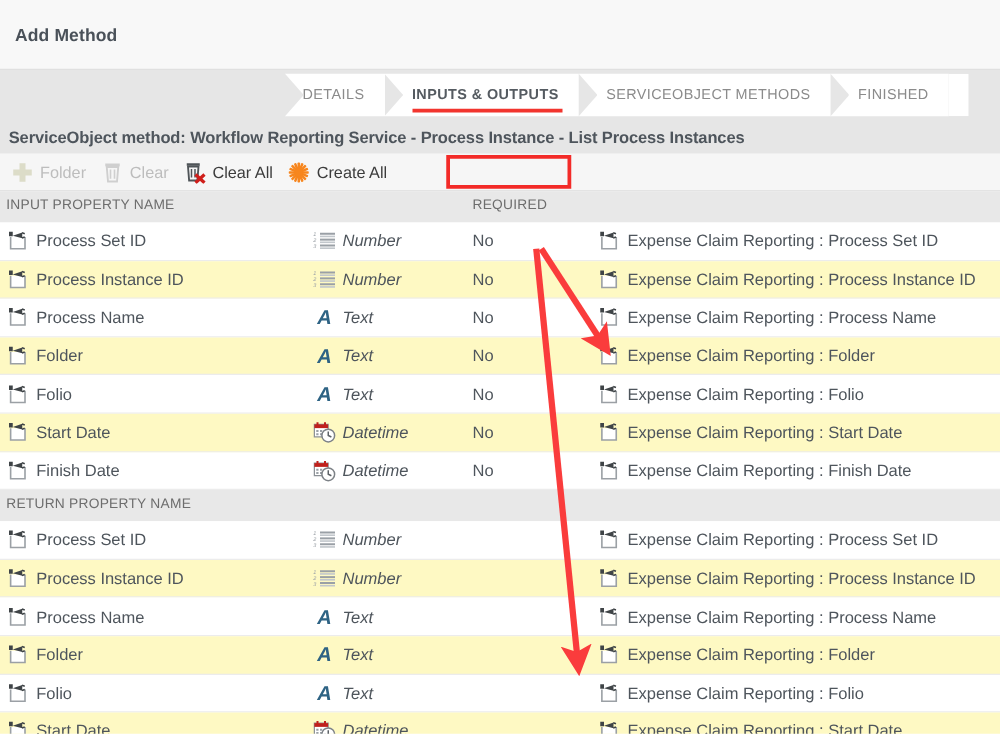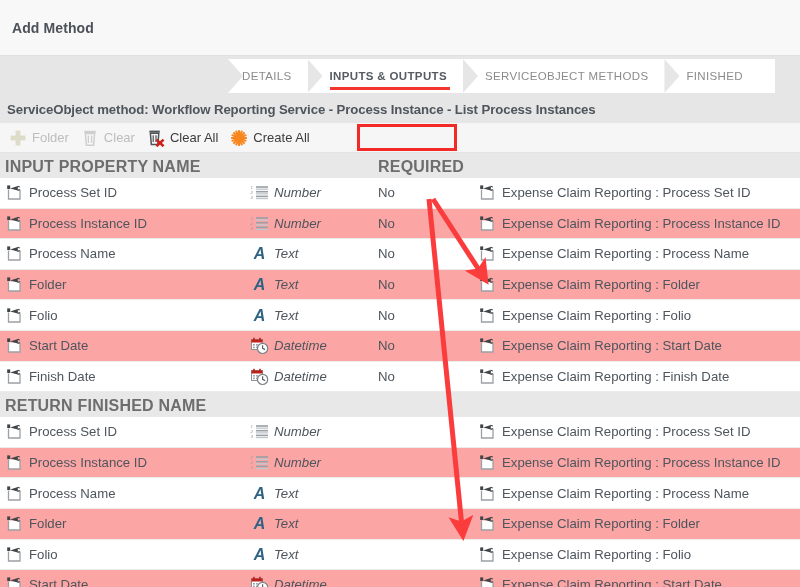--- a/index.html
+++ b/index.html
@@ -90,31 +90,31 @@
     border: 3px solid #f32b28; pointer-events: none;
   }
 
   
   .col-hdr {
     height: 25px; background: #e8e8e8;
     position: relative;
   }
   .col-hdr span {
     position: absolute; top: 5px;
-    font-size: 16px; color: #6d6d6d; letter-spacing: .2px; font-weight: bold;
+    font-size: 11px; color: #6d6d6d; letter-spacing: .2px;
   }
   .c1 { left: 5px; } .c2 { left: 250px; margin-top: 32px; } .c3 { left: 378px; } .c4 { left: 478px; margin-top: 36px; }
 
   .rows { position: relative; }
   .row {
     height: 30.6px; position: relative;
     border-bottom: 1px solid #ececec;
     background: #ffffff;
   }
-  .row.alt { background: #fca5a5; }
+  .row.alt { background: #fef9c3; }
   .cell {
     position: absolute; top: 0; height: 100%;
     display: flex; align-items: center; gap: 5px;
     font-size: 13.2px; color: #4e555c; white-space: nowrap; text-align: right;
   }
   .cell.p1 { left: 5px; }
   .cell.p2 { left: 250px; font-style: italic; }
   .cell.p3 { left: 378px; }
   .cell.p4 { left: 478px; }
   .cell .ico { width: 19px; height: 19px; flex: 0 0 19px; display: block; }
@@ -447,21 +447,21 @@
             <rect x="2.2" y="2.4" width="3" height="3.6" fill="#3f4447"></rect>
             <path d="M5.2 5.6 L12.8 3.0 L12.8 7.6 Z" fill="#3f4447"></path>
             <path d="M12.6 3.2 L14.8 4.0 M12.6 7.4 L14.8 6.6" stroke="#3f4447" stroke-width="1.2" fill="none"></path>
           </svg>
           <span>Expense Claim Reporting : Finish Date</span>
         </div>
       </div>
     </div>
 
   <div class="col-hdr">
-    <span class="c1">RETURN FINISHED NAME</span>
+    <span class="c1">RETURN PROPERTY NAME</span>
     <span class="c2">TYPE</span>
     <span class="c4">BOUND TO</span>
   </div>
   <div class="rows" id="return-rows">
       <div class="row">
         <div class="cell p1">
           <svg width="19" height="19" viewBox="0 0 19 19" class="ico">
             <path d="M3.5 6.5 L3.5 16 L15 16 L15 6.5" fill="#fff" stroke="#9ba0a5" stroke-width="1.3"></path>
             <rect x="2.2" y="2.4" width="3" height="3.6" fill="#3f4447"></rect>
             <path d="M5.2 5.6 L12.8 3.0 L12.8 7.6 Z" fill="#3f4447"></path>

